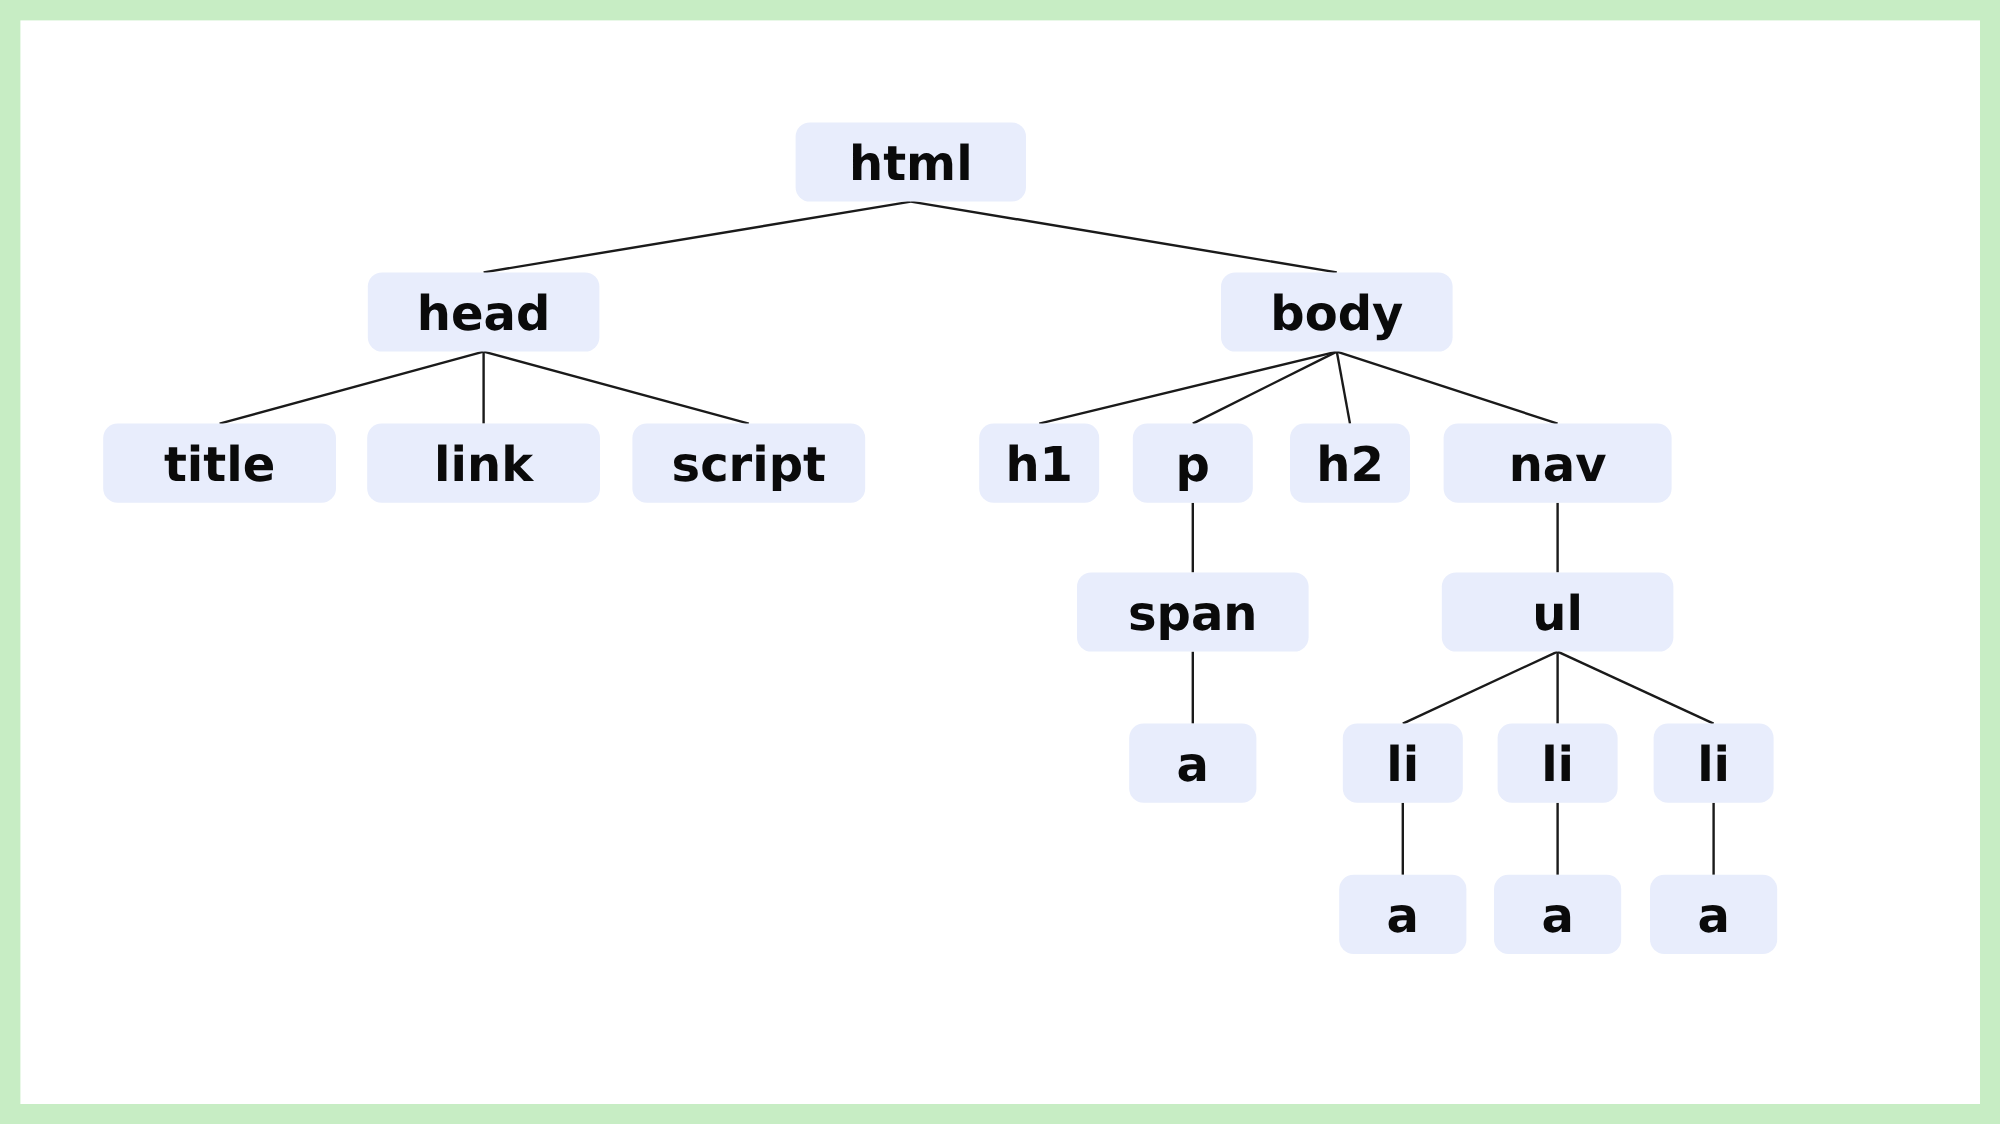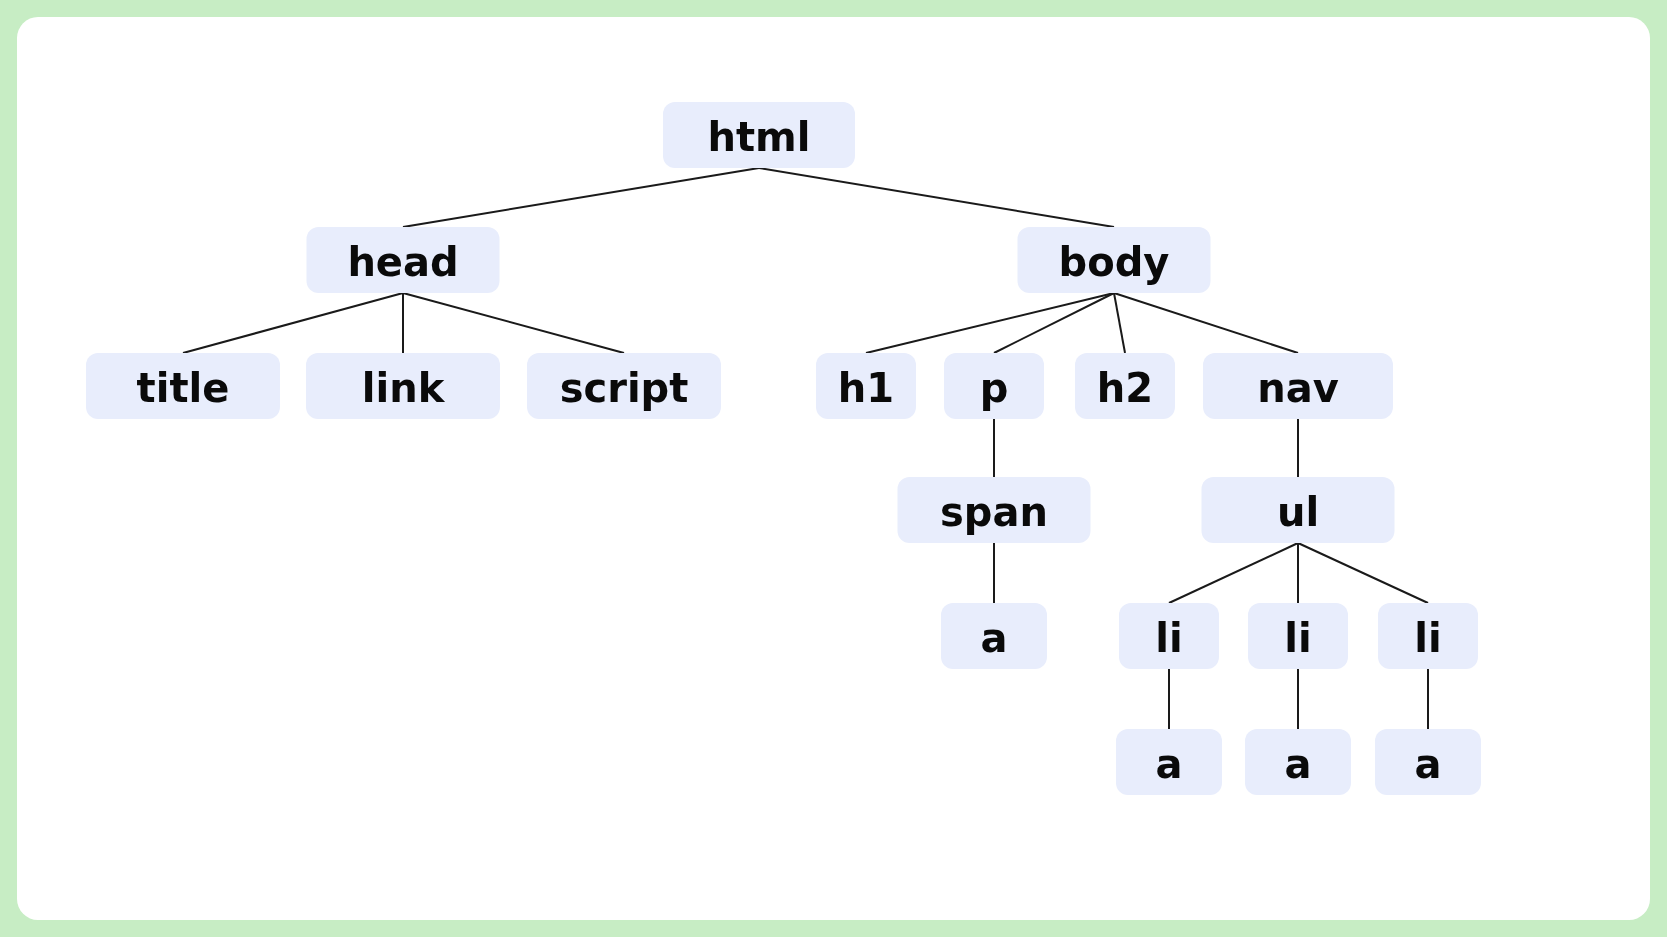--- a/index.html
+++ b/index.html
@@ -20,21 +20,20 @@
     overflow: hidden;
   }
   #canvas {
     position: absolute;
     left: 17px;
     top: 17px;
     width: 1633px;
     height: 903px;
     background: #ffffff;
     overflow: hidden;
-    border-radius: 21px;
   }
   #tree-svg {
     position: absolute;
     left: 0;
     top: 0;
     width: 1633px;
     height: 903px;
     display: block;
   }
   .edge-line {

